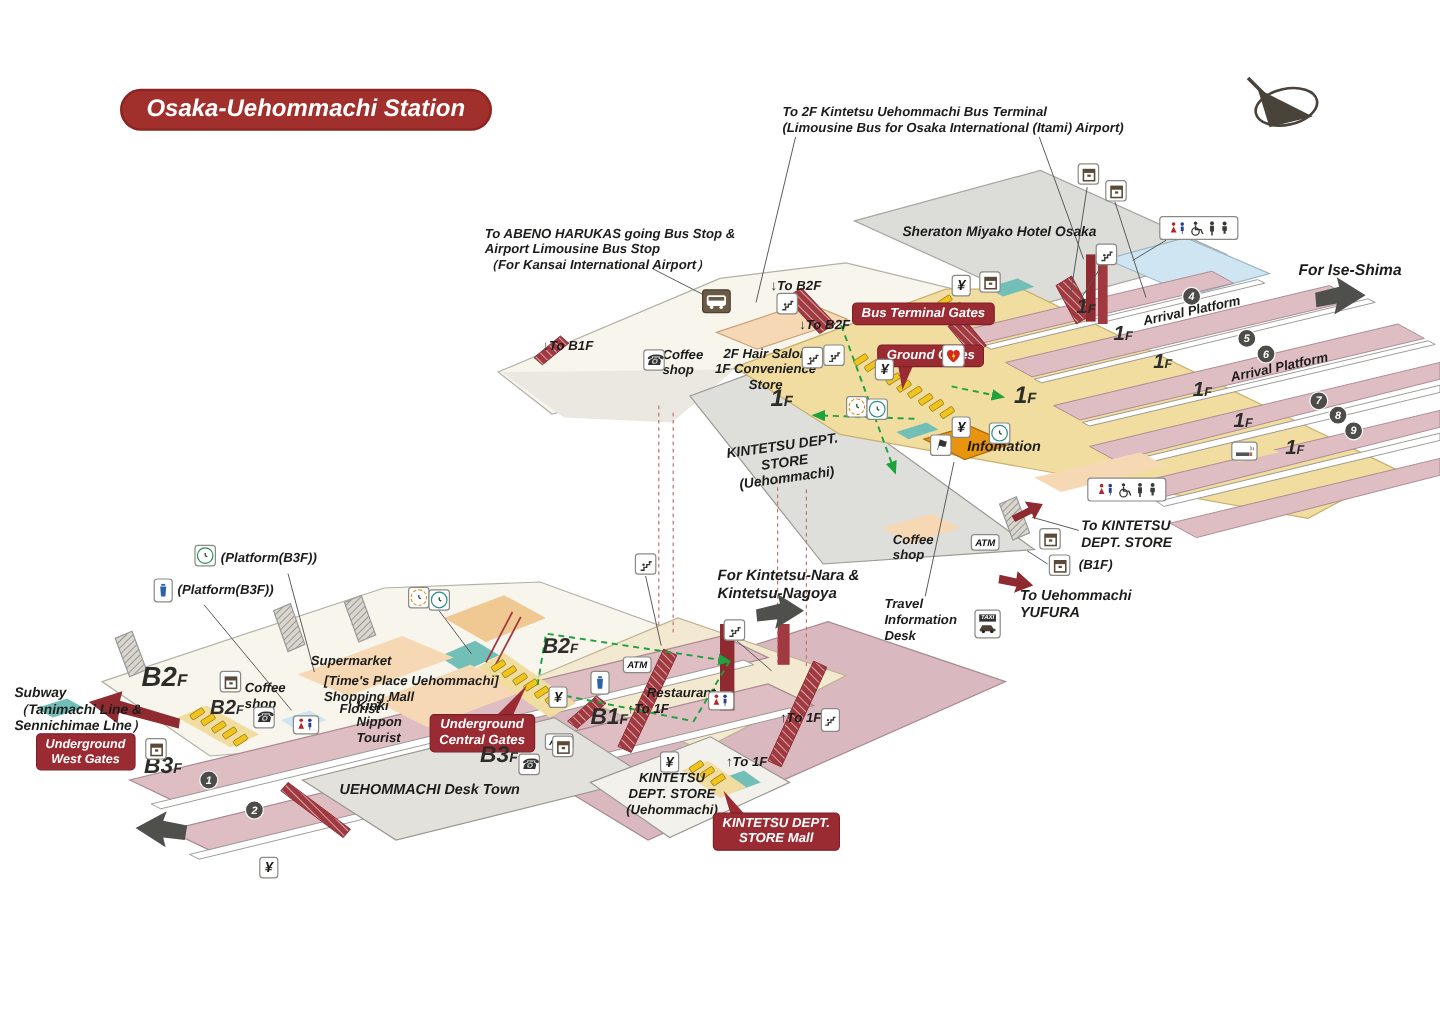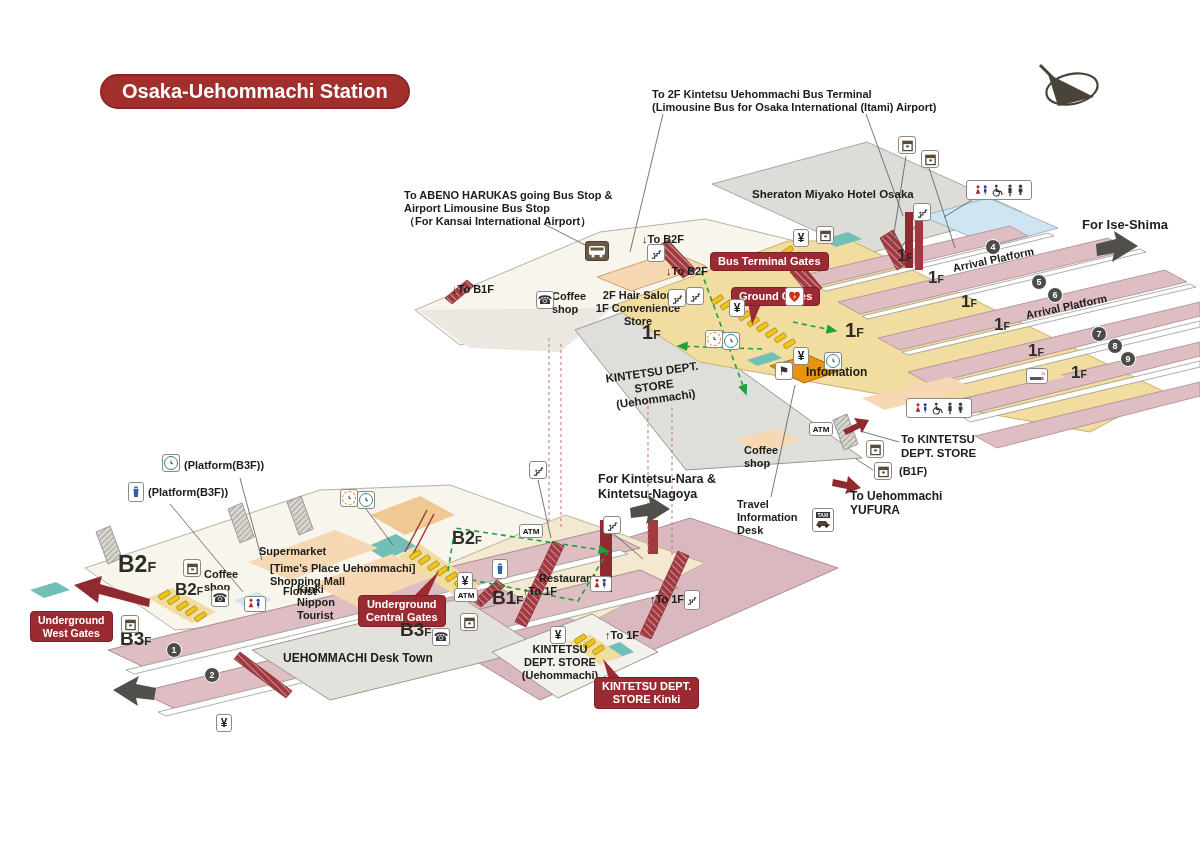--- a/index.html
+++ b/index.html
@@ -1,17 +1,17 @@
 <!DOCTYPE html>
 <html><head>
 <meta charset="utf-8">
 <style>
   html,body{margin:0;padding:0;background:#fff;}
   .stage{position:relative;width:1200px;height:848px;background:#fff;overflow:hidden;
-         font-family:"Liberation Sans",sans-serif;}
+         font-family:"Liberation Sans",sans-serif;font-style:italic;}
   svg.map{position:absolute;left:0;top:0;}
   .lbl{position:absolute;font-weight:bold;font-size:11px;line-height:1.18;color:#1c1c1a;
        white-space:pre-line;}
   .sz12{font-size:12px;} .sz125{font-size:12.5px;} .sz115{font-size:11.5px;} .sz13{font-size:13px;}
   .ctr{text-align:center;}
   .rot12{transform:rotate(-12deg);transform-origin:left center;}
   .rot8{transform:rotate(-8deg);transform-origin:center;}
   .badge{position:absolute;background:#9b2b33;border:1px solid #7c1f28;color:#fff;
          font-weight:bold;font-size:11px;line-height:1.2;padding:2px 7px;border-radius:4px;
          text-align:center;white-space:pre-line;}
@@ -20,21 +20,21 @@
   .fl{position:absolute;font-weight:bold;color:#2c2c28;line-height:1;}
   .fl .f{font-size:62%;}
   .pnum{position:absolute;width:14px;height:14px;border-radius:50%;background:#4c4c48;
         border:1px solid #fff;color:#fff;font-weight:bold;font-size:9px;line-height:14px;
         text-align:center;}
   .ibox{position:absolute;background:#fff;border:1px solid #8a8a85;border-radius:3px;
         display:flex;align-items:center;justify-content:center;box-sizing:border-box;
         width:18px;height:18px;gap:1px;}
   .ibox.dark{background:#6b5b46;border-color:#4e4234;}
   .yen{font-weight:bold;font-size:12px;color:#1c1c1a;width:16px;height:18px;}
-  .atm{font-weight:bold;font-size:8px;color:#111;width:24px;height:14px;letter-spacing:0;}
+  .atm{font-weight:bold;font-size:8px;color:#111;width:24px;height:14px;letter-spacing:0;margin-top:23px;}
   .glyph{font-size:12px;line-height:1;color:#333;}
   .circ{border-radius:50%;width:16px;height:16px;padding:0;}
   .circ.teal{border:2px solid #2e8d84;}
   .circ.orange{border:2px dashed #e08a12;}
   .circ.green{border:2px solid #2e8d5a;}
   .taxi{flex-direction:column;width:22px;height:24px;gap:0;}
   .taxi .tt{font-size:5px;font-weight:bold;background:#333;color:#fff;padding:0 1px;line-height:1.3;}
   .mini{display:block;}
 </style>
 </head>
@@ -243,20 +243,23 @@
 <div class="lbl" style="left:737px;top:498px;">Travel
 Information
 Desk</div>
 <div class="lbl sz115" style="left:901px;top:433px;">To KINTETSU
 DEPT. STORE</div>
 <div class="lbl" style="left:899px;top:465px;">(B1F)</div>
 <div class="lbl sz12" style="left:850px;top:489px;">To Uehommachi
 YUFURA</div>
 <div class="lbl" style="left:184px;top:459px;">(Platform(B3F))</div>
 <div class="lbl" style="left:148px;top:486px;">(Platform(B3F))</div>
+<div class="lbl sz115" style="left:12px;top:572px;">Subway
+（Tanimachi Line &amp;
+Sennichimae Line）</div>
 <div class="lbl sz125" style="left:598px;top:472px;">For Kintetsu-Nara &amp;
 Kintetsu-Nagoya</div>
 <div class="lbl" style="left:259px;top:545px;">Supermarket</div>
 <div class="lbl" style="left:270px;top:562px;">[Time's Place Uehommachi]
 Shopping Mall</div>
 <div class="lbl" style="left:251px;top:585px;padding-left:32px;">Florist</div>
 <div class="lbl" style="left:297px;top:583px;">Kinki
 Nippon
 Tourist</div>
 <div class="lbl" style="left:204px;top:568px;">Coffee
@@ -272,21 +275,21 @@
 <div class="lbl" style="left:650px;top:593px;">↑To 1F</div>
 <div class="lbl" style="left:605px;top:629px;">↑To 1F</div>
 
 <div class="badge" style="left:710px;top:252px;">Bus Terminal Gates</div>
 <div class="badge" style="left:731px;top:287px;">Ground Gates</div>
 <div class="badge" style="left:30px;top:611px;font-size:10.5px;">Underground
 West Gates</div>
 <div class="badge" style="left:358px;top:595px;">Underground
 Central Gates</div>
 <div class="badge" style="left:594px;top:677px;">KINTETSU DEPT.
-STORE Kinki</div>
+STORE Mall</div>
 
 <div class="fl" style="left:118px;top:553px;font-size:23px;"><span>B2</span><span class="f">F</span></div>
 <div class="fl" style="left:175px;top:581px;font-size:17px;"><span>B2</span><span class="f">F</span></div>
 <div class="fl" style="left:452px;top:529px;font-size:18px;"><span>B2</span><span class="f">F</span></div>
 <div class="fl" style="left:492px;top:588px;font-size:19px;"><span>B1</span><span class="f">F</span></div>
 <div class="fl" style="left:120px;top:629px;font-size:19px;"><span>B3</span><span class="f">F</span></div>
 <div class="fl" style="left:400px;top:620px;font-size:19px;"><span>B3</span><span class="f">F</span></div>
 <div class="fl" style="left:642px;top:322px;font-size:20px;"><span>1</span><span class="f">F</span></div>
 <div class="fl" style="left:845px;top:320px;font-size:20px;"><span>1</span><span class="f">F</span></div>
 <div class="fl" style="left:897px;top:247px;font-size:17px;"><span>1</span><span class="f">F</span></div>

